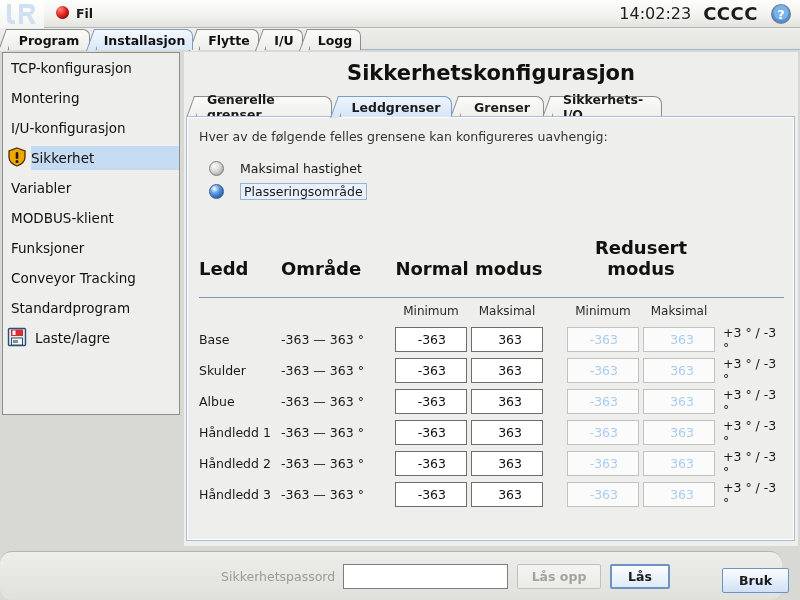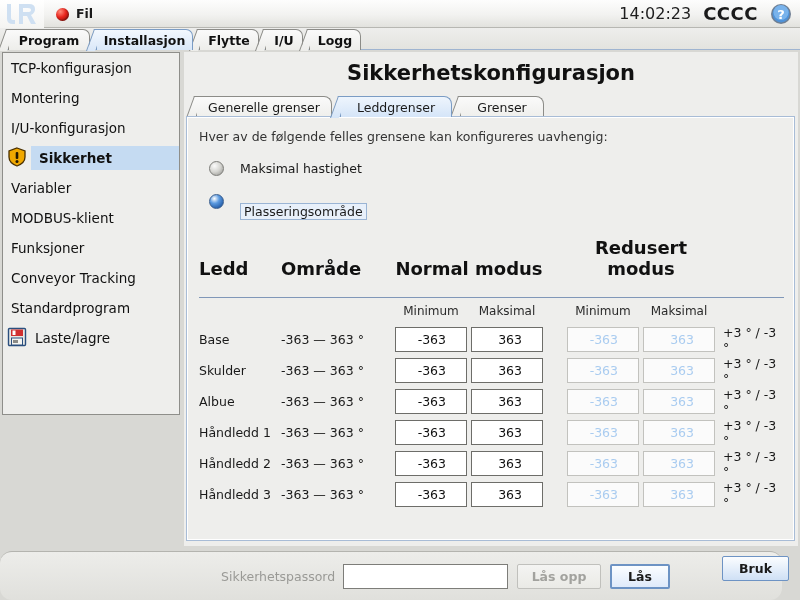--- a/index.html
+++ b/index.html
@@ -17,21 +17,21 @@
     background: linear-gradient(to bottom, #fdfdfd 0%, #f2f2f0 55%, #e2e2de 100%);
     border-bottom: 1px solid #b7b7b2;
     display: flex; align-items: center;
   }
   #ur-logo {
     width: 44px; height: 28px; position: relative;
     background: linear-gradient(to bottom, #ffffff, #f4f4f2);
   }
   #ur-logo svg { position: absolute; left: 5px; top: 2px; }
   .file-menu {
-    display: flex; align-items: flex-end; gap: 7px;
+    display: flex; align-items: flex-start; gap: 7px;
     margin-left: 6px; padding: 2px 6px;
     font-size: 12.5px; font-weight: bold; color: #1a1a1a;
   }
   .red-ball {
     width: 13px; height: 13px; border-radius: 50%;
     background: radial-gradient(circle at 33% 28%, #ff8a7a 0%, #e8241c 45%, #8e0f08 100%);
     box-shadow: inset -1px -1px 2px rgba(0,0,0,.35);
   }
   #topbar-right {
     margin-left: auto; display: flex; align-items: center; gap: 12px;
@@ -82,37 +82,37 @@
     border: 1px solid #8e8e8a;
   }
   .side-item {
     height: 30px; display: flex; align-items: center;
     padding-left: 4px; font-size: 13.5px; color: #111;
     cursor: default;
   }
   .side-item .si-label { padding: 1px 4px; }
   .side-item.selected .si-label {
     background: #c5dbf2; width: 100%; height: 24px;
-    display: flex; align-items: center; padding-left: 8px;
-    font-weight: bold;
+    display: flex; align-items: center; padding-left: 0;
+    font-weight: normal;
   }
   .side-icon { width: 22px; height: 22px; flex: 0 0 22px; margin-right: 2px; }
 
   
   #content {
     position: absolute; left: 184px; top: 52px; width: 614px; height: 494px;
     background: #eeeeec;
   }
   #page-title {
     text-align: center; font-size: 21px; font-weight: bold;
     color: #111; margin-top: 9px;
   }
   
   #ctabs {
-    position: absolute; left: 6px; top: 44px; height: 31px; width: 604px;
+    position: absolute; left: 6px; top: 44px; height: 31px; width: 604px; font-weight: bold;
   }
   .ctab {
     position: absolute; top: 0; height: 21px;
     display: flex; align-items: center; justify-content: center;
     font-size: 12.5px; color: #1a1a1a;
     background: linear-gradient(to bottom, #fafafa, #efefec);
     border: 1px solid #8c8c88; border-bottom: none;
     border-radius: 2px 8px 0 0;
     padding: 0 10px;
   }
@@ -153,21 +153,21 @@
   .rdot { width: 15px; height: 15px; border-radius: 50%; flex: 0 0 15px; }
   .rdot.off {
     background: radial-gradient(circle at 35% 30%, #fbfbfb 0%, #d5d5d1 48%, #8e8e8a 100%);
     border: 1px solid #7d7d79;
   }
   .rdot.on {
     background: radial-gradient(circle at 34% 28%, #ffffff 0%, #5b9ae0 38%, #0a3f8c 100%);
     border: 1px solid #3b5f8f;
   }
   .rlabel.focused {
-    border: 1px solid #9ab4d4; background: #e8f0fa; padding: 0 3px; margin-top: 20px;
+    border: 1px solid #9ab4d4; background: #e8f0fa; padding: 0 3px;
   }
 
   
   #jtable { position: absolute; left: 12px; top: 120px; width: 585px; }
   .thead-row {
     display: flex; align-items: flex-end;
     font-size: 18px; font-weight: bold; color: #111;
     padding-bottom: 18px; border-bottom: 1px solid #8097b8;
   }
   .sub-row {
@@ -218,21 +218,21 @@
     cursor: default;
   }
   .btn.disabled { color: #a2a29e; border-color: #c0c0bc;
     background: linear-gradient(to bottom, #f4f4f2, #eaeae6); }
   .btn.focused { border: 2px solid #6d93c4;
     background: linear-gradient(to bottom, #fbfdff, #dfeafa); }
   .btn.primary { border: 1px solid #6d93c4;
     background: linear-gradient(to bottom, #fbfdff, #cfe0f5); }
   #btn-unlock { left: 517px; top: 12px; width: 84px; }
   #btn-lock   { left: 610px; top: 12px; width: 60px; }
-  #btn-apply  { left: 722px; top: 4px; width: 67px; }
+  #btn-apply  { left: 722px; top: 16px; width: 67px; }
 </style>
 </head>
 <body>
 
 <div id="topbar">
   <div id="ur-logo">
     <svg width="34" height="24" viewBox="0 0 34 24">
       <path d="M2 2 L2 17 Q2 22 8 22 L10 22 L10 18 L8 18 Q6 18 6 16 L6 2 Z" fill="#cfe0f2"></path>
       <path d="M14 2 L14 22 L18 22 L18 14 L22 14 L26 22 L31 22 L26 13 Q30 11 30 7 Q30 2 24 2 Z
                M18 6 L23 6 Q26 6 26 8 Q26 10 23 10 L18 10 Z" fill="#cfe0f2"></path>
@@ -308,20 +308,21 @@
       <span class="si-label">Laste/lagre</span>
     </div>
   </div>
 
 <div id="content">
   <div id="page-title">Sikkerhetskonfigurasjon</div>
   <div id="ctabs">
       <div class="ctab" style="left: 6px; width: 136px;">Generelle grenser</div>
       <div class="ctab active" style="left: 150px; width: 112px;">Leddgrenser</div>
       <div class="ctab" style="left: 270px; width: 84px;">Grenser</div>
+      <div class="ctab" style="left: 362px; width: 110px;">Sikkerhets-I/O</div>
     </div>
 
   <div id="panelbox">
     <div id="desc">Hver av de følgende felles grensene kan konfigureres uavhengig:</div>
 
     <div class="radio-row r1">
       <span class="rdot off"></span>
       <span class="rlabel">Maksimal hastighet</span>
     </div>
     <div class="radio-row r2">

